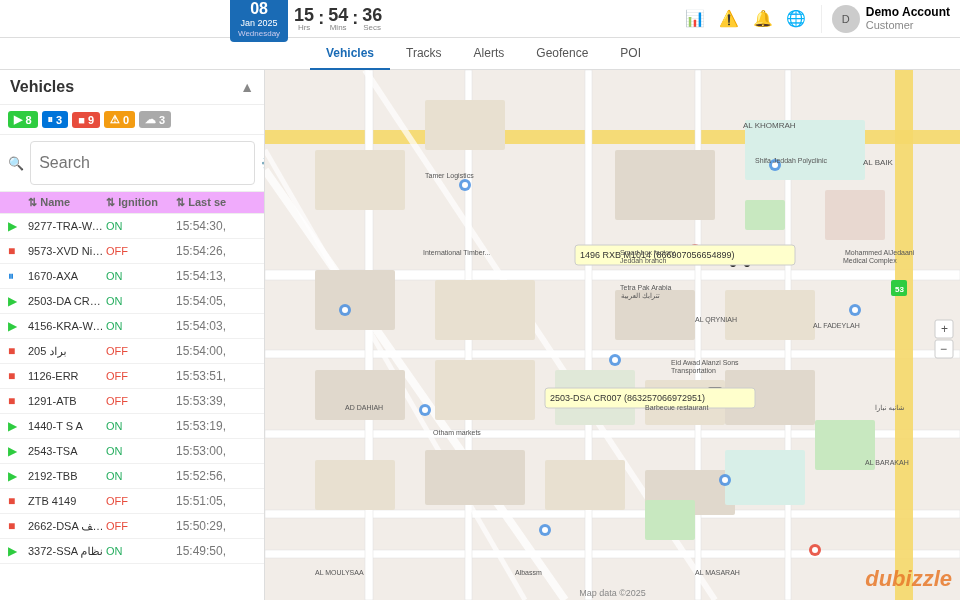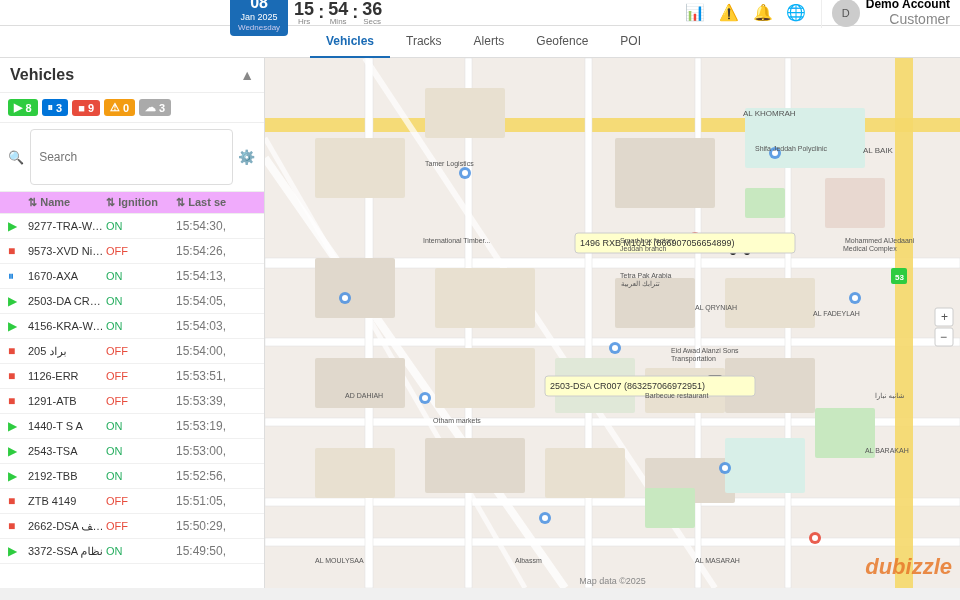--- a/index.html
+++ b/index.html
@@ -1,20 +1,20 @@
 <!DOCTYPE html>
 <html><head>
   <meta charset="utf-8">
   <style>
     * { margin: 0; padding: 0; box-sizing: border-box; }
     body { font-family: Arial, sans-serif; font-size: 12px; background: #f0f0f0; width: 960px; height: 600px; overflow: hidden; }
 
     
     #topbar {
-      display: flex; align-items: center; height: 26px; background: #fff;
+      display: flex; align-items: center; height: 38px; background: #fff;
       border-bottom: 1px solid #ddd; padding: 0 10px; gap: 16px;
     }
     #datetime-block {
       display: flex; align-items: center; gap: 6px; margin-left: 220px;
     }
     .date-box {
       background: #1a6bb5; color: #fff; padding: 4px 8px; border-radius: 4px;
       display: flex; flex-direction: column; align-items: center; line-height: 1.2;
     }
     .date-box .day-num { font-size: 16px; font-weight: bold; }
@@ -26,21 +26,21 @@
     .time-seg { display: flex; flex-direction: column; align-items: center; line-height: 1; }
     .time-seg .val { font-size: 18px; font-weight: bold; color: #333; }
     .time-seg .lbl { font-size: 8px; color: #888; }
     .time-colon { font-size: 18px; font-weight: bold; color: #333; margin: 0 2px; }
     .topbar-icons { display: flex; align-items: center; gap: 14px; margin-left: auto; }
     .topbar-icon { font-size: 16px; color: #555; cursor: pointer; }
     .user-block { display: flex; align-items: center; gap: 6px; border-left: 1px solid #eee; padding-left: 10px; }
     .user-avatar { width: 28px; height: 28px; background: #ccc; border-radius: 50%; display: flex; align-items: center; justify-content: center; font-size: 11px; color: #555; }
     .user-info { display: flex; flex-direction: column; line-height: 1.2; }
     .user-name { font-size: 12px; font-weight: bold; }
-    .user-role { font-size: 14px; color: #888; text-align: right; }
+    .user-role { font-size: 11px; color: #888; }
 
     
     #nav-tabs {
       display: flex; align-items: center; height: 32px; background: #fff;
       border-bottom: 1px solid #ddd; padding-left: 310px; gap: 0;
     }
     .nav-tab {
       padding: 0 16px; height: 32px; display: flex; align-items: center;
       font-size: 12px; color: #555; cursor: pointer; border-bottom: 2px solid transparent;
     }
@@ -192,21 +192,21 @@
           <span>⚠</span>
           <span>0</span>
         </div>
         <div class="pill pill-gray">
           <span>☁</span>
           <span>3</span>
         </div>
       </div>
     <div id="search-row">
       <span style="color:#aaa;font-size:13px;">🔍</span>
-      <input id="search-input" type="text" class="search-input" style="flex: 1 1 0%; border: 1px solid rgb(221, 221, 221); border-radius: 4px; padding: 20px 8px; font-size: 12px; outline: none;" placeholder="Search">
+      <input id="search-input" type="text" class="search-input" style="flex: 1 1 0%; border: 1px solid rgb(221, 221, 221); border-radius: 4px; padding: 12px 8px; font-size: 16px; outline: none;" placeholder="Search">
       <span id="filter-icon" style="font-size:14px;color:#888;cursor:pointer;">⚙️</span>
     </div>
     <div id="table-header">
       <span></span>
       <span style="cursor:pointer;">⇅ Name</span>
       <span style="cursor:pointer;">⇅ Ignition</span>
       <span>⇅ Last se</span>
     </div>
     <div id="vehicle-list">
     <div class="vehicle-row">

